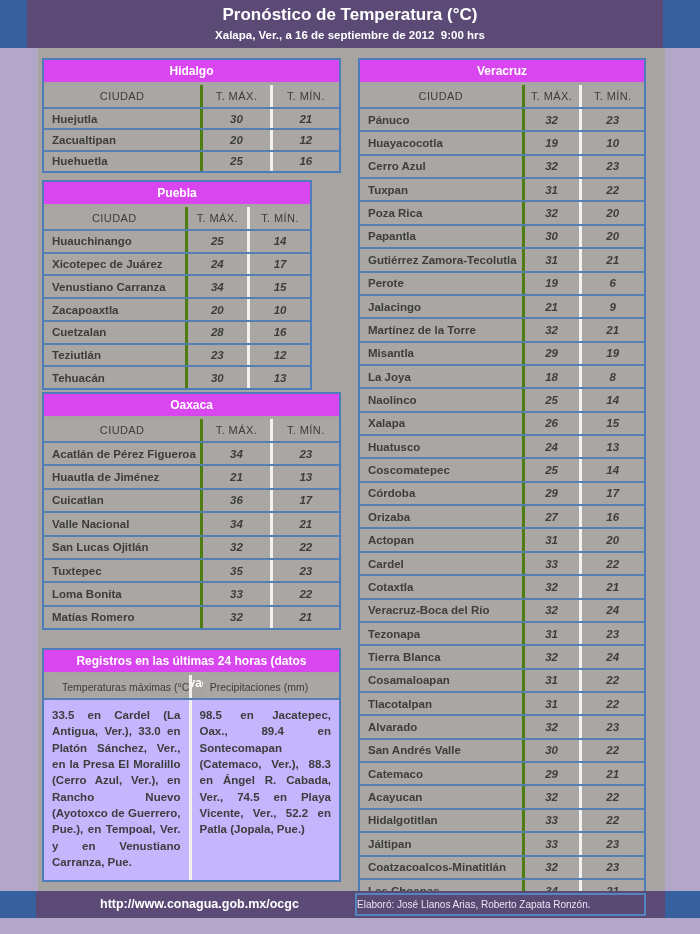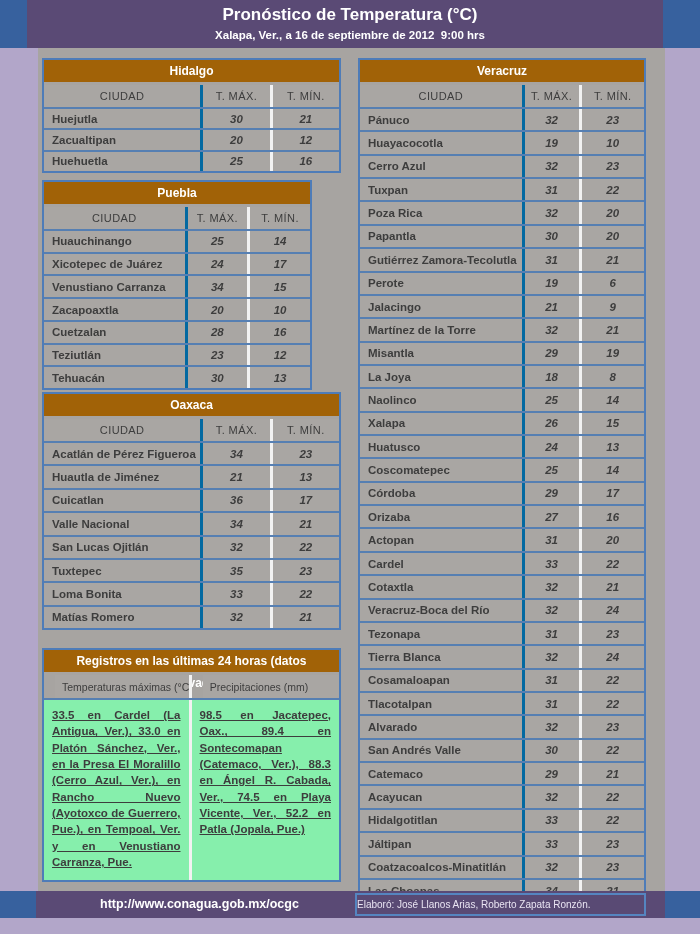--- a/index.html
+++ b/index.html
@@ -41,55 +41,55 @@
     background:#a7a4a1;
   }
   #tbl-hidalgo  { left:4px;   top:10px;  width:299px; height:115px; }
   #tbl-puebla   { left:4px;   top:132px; width:270px; height:210px; }
   #tbl-oaxaca   { left:4px;   top:344px; width:299px; height:238px; }
   #tbl-veracruz { left:320px; top:10px;  width:288px; height:845px; }
   #obs-table    { left:4px;   top:600px; width:299px; height:234px; }
 
   .tbl-title {
     flex:none; height:22px; line-height:22px;
-    background:#a16207; color:#ffffff;
+    background:#d946ef; color:#ffffff;
     font-weight:bold; font-size:12px; text-align:center;
   }
   .tbl-colhdr {
     flex:none; height:25px; display:flex;
     border-top:3px solid #a7a4a1;
   }
   .tbl-row {
     flex:1; display:flex;
     border-top:2px solid #567fb2;
   }
   .cell {
     background:#a9a6a3; color:#3d3d3d;
     display:flex; align-items:center;
     overflow:hidden; white-space:nowrap;
   }
-  .c-city { width:54%;  padding-left:8px; border-right:3px solid #0369a1; }
+  .c-city { width:54%;  padding-left:8px; border-right:3px solid #4d7c0f; }
   .c-max  { width:23.5%; justify-content:center; border-right:3px solid #f2f2f2; }
   .c-min  { width:22.5%; justify-content:center; }
   #tbl-veracruz .c-city { width:58%; }
   #tbl-veracruz .c-max  { width:20%; }
   #tbl-veracruz .c-min  { width:22%; }
   .hc { font-size:11px; font-weight:normal; letter-spacing:0.4px; justify-content:center; padding-left:0; }
   .tbl-row .cell { font-weight:bold; font-size:11.5px; }
   .num { font-style:italic; }
 
   
   .obs-hdr { flex:none; height:26px; display:flex; border-top:3px solid #a7a4a1; }
   .obs-hdr .cell { width:50%; font-size:10.5px; padding-left:7px;margin-left:11px; }
   .obs-hdr .cell:first-child { border-right:3px solid #f2f2f2; }
   .obs-body { flex:1; display:flex; border-top:2px solid #567fb2; }
   .obs-cell {
-    width:50%; background:#86efac; color:#3d3d3d;
+    width:50%; background:#c4b5fd; color:#3d3d3d;
     font-weight:bold; font-size:11.5px; line-height:1.42;
-    padding:7px 8px; text-align:justify;text-decoration:underline;
+    padding:7px 8px; text-align:justify;
   }
   .obs-cell:first-child { border-right:3px solid #f2f2f2; }
 
   
   .band-bottom {
     position:absolute; left:0; bottom:16px; width:700px; height:27px;
     background:#5a4a75;
   }
   .footer-url {
     position:absolute; left:100px; top:0; height:27px; line-height:27px;

